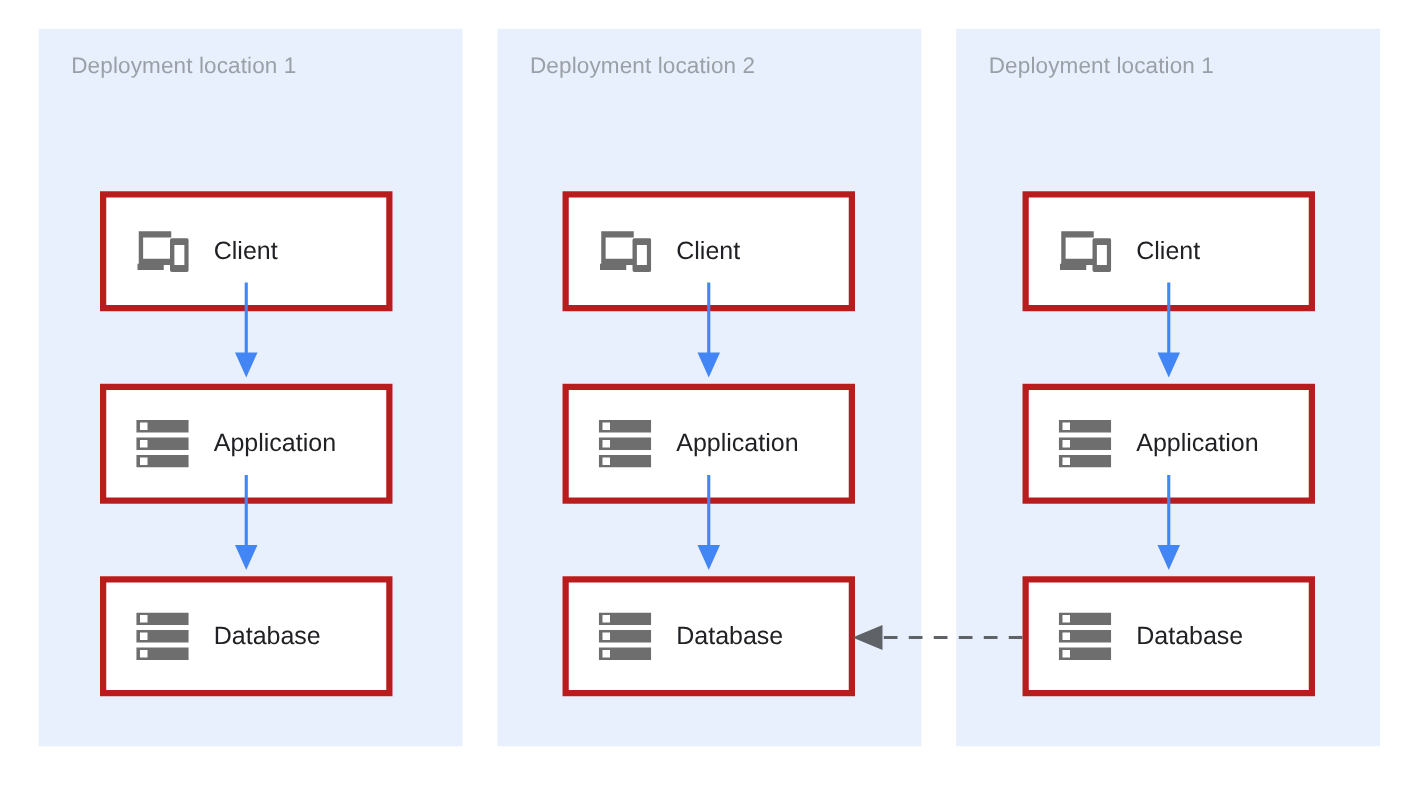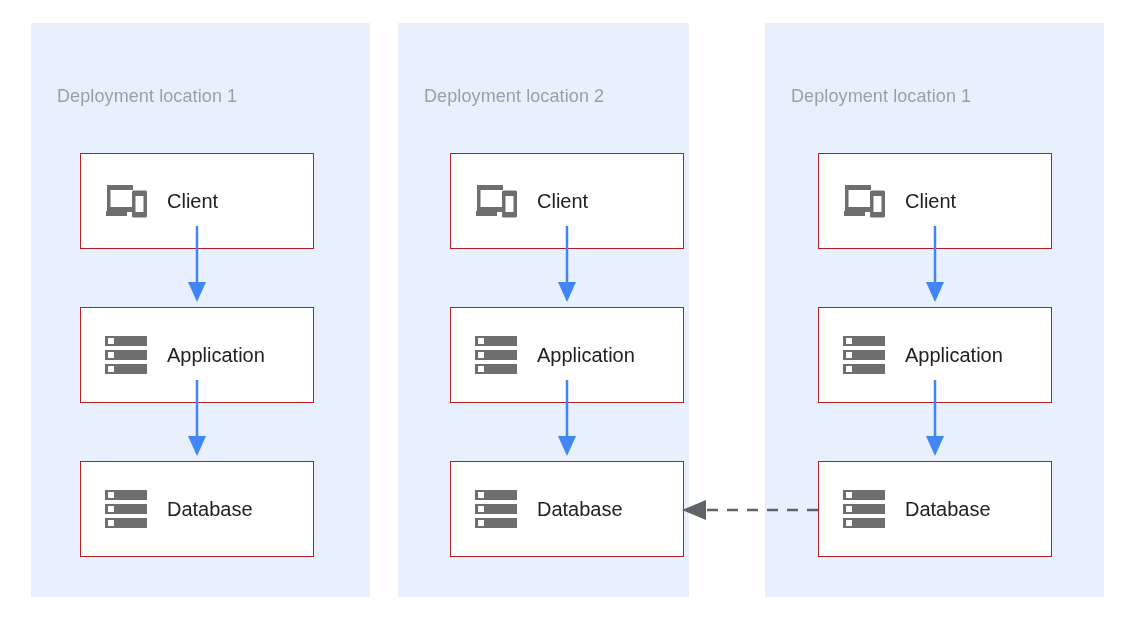--- a/index.html
+++ b/index.html
@@ -31,27 +31,26 @@
 
   .panel-title {
     position: absolute;
     left: 26px;
     top: 20px;
     font-size: 18px;
     color: #9AA0A6;
     letter-spacing: 0.1px;
     white-space: nowrap;
     line-height: 1;
-    margin-top: 44px;
   }
 
   .node {
     position: absolute;
     background: #FFFFFF;
-    border: 1px solid #b91c1c;
+    border: 5px solid #b91c1c;
     box-sizing: border-box;
     display: flex;
     flex-direction: row;
     align-items: center;
     justify-content: flex-start;
   }
 
   .node-icon {
     flex: 0 0 auto;
     width: 46px;
@@ -121,21 +120,21 @@
           <rect fill="#6E6E6E" x="0" y="14" width="42" height="10"></rect>
           <rect fill="#FFFFFF" x="3" y="16" width="6" height="6"></rect>
           <rect fill="#6E6E6E" x="0" y="28" width="42" height="10"></rect>
           <rect fill="#FFFFFF" x="3" y="30" width="6" height="6"></rect>
         </svg>
       </span>
       <span class="node-label">Database</span>
     </div>
   </div>
 
-  <div class="panel" style="left:398px; top:23px; width:291px; height:574px;">
+  <div class="panel" style="left:398px; top:23px; width:339px; height:574px;">
     <div class="panel-title">Deployment location 2</div>
 
     <div class="node" style="left:52px; top:130px; width:234px; height:96px;">
       <span class="node-icon">
         <svg width="42" height="34" viewBox="0 0 42 34" xmlns="http://www.w3.org/2000/svg" aria-hidden="true">
           <path fill="#6E6E6E" d="M2 1h26v5H5.5v17H28v5H2z"></path>
           <rect fill="#6E6E6E" x="1" y="27" width="21" height="5"></rect>
           <path fill="#6E6E6E" d="M28.5 6.5h12a1.5 1.5 0 0 1 1.5 1.5v24a1.5 1.5 0 0 1-1.5 1.5h-12A1.5 1.5 0 0 1 27 32V8a1.5 1.5 0 0 1 1.5-1.5zm2 5.5v16h8V12h-8z"></path>
         </svg>
       </span>

